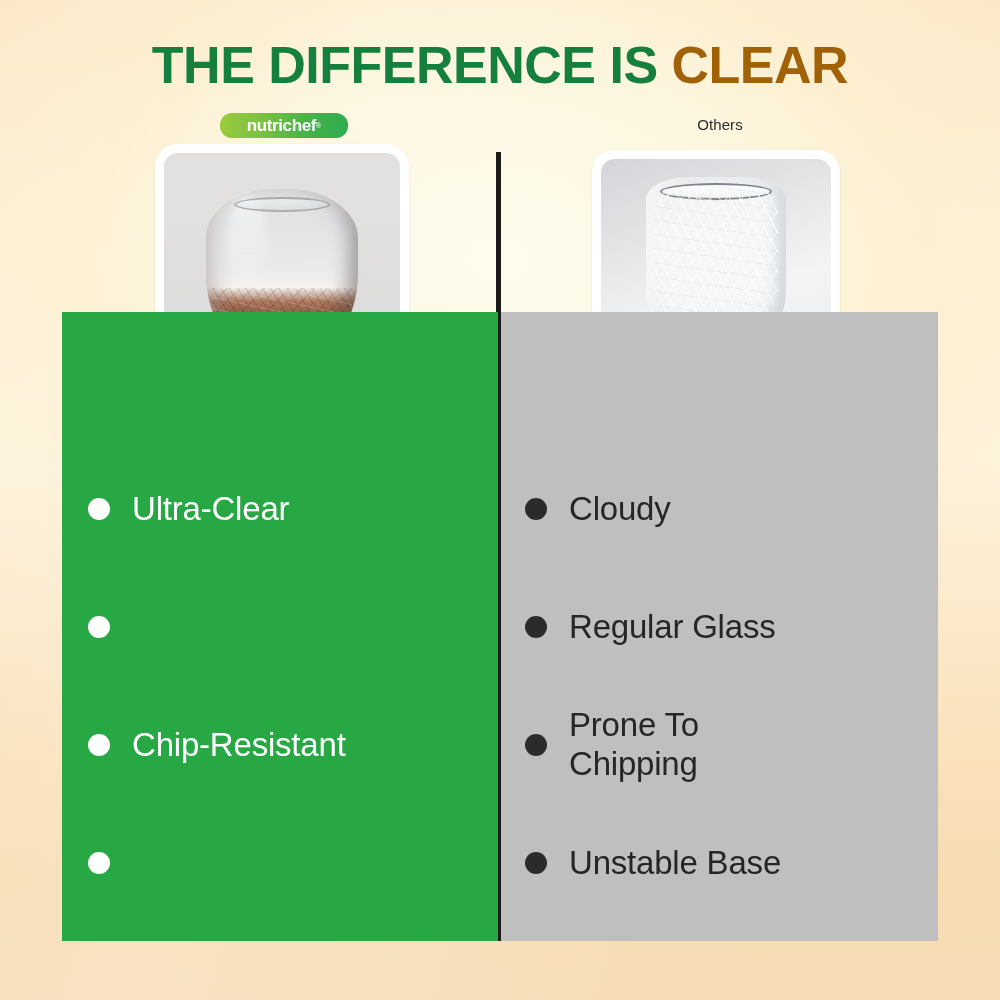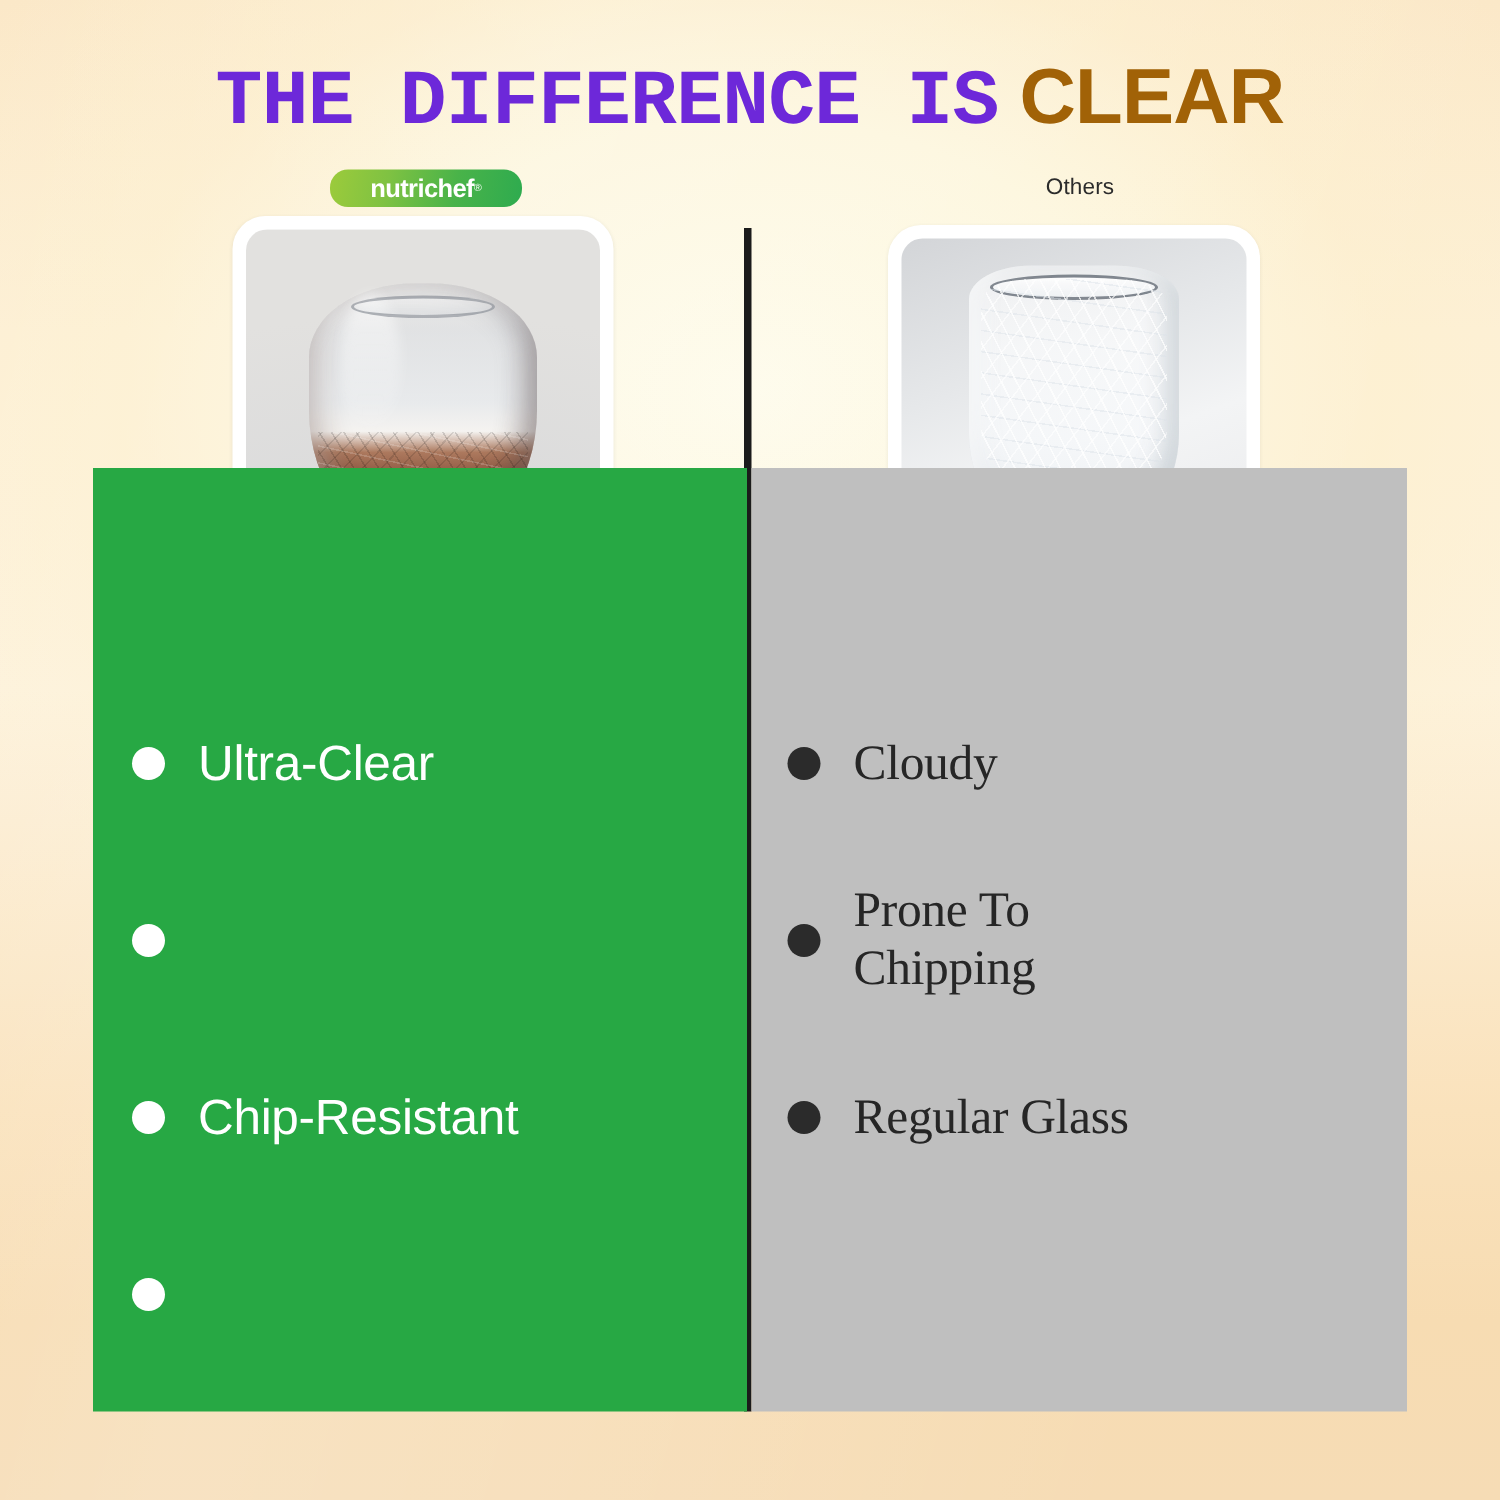--- a/index.html
+++ b/index.html
@@ -50,21 +50,21 @@
     top: 38px;
     left: 0;
     width: 1000px;
     text-align: center;
     font-size: 52px;
     font-weight: bold;
     letter-spacing: -0.5px;
     line-height: 1.05;
     white-space: nowrap;
   }
-  .title .green { color: #6d28d9; font-family: Liberation Mono, monospace; }
+  .title .green { color: #15803d; }
   .title .dark  { color: #a16207; }
 
   
   .logo-badge {
     position: absolute;
     top: 113px;
     left: 220px;
     width: 128px;
     height: 25px;
     border-radius: 12px;
@@ -274,21 +274,21 @@
     background: radial-gradient(ellipse at center, rgba(140,148,158,0.35) 0%, rgba(140,148,158,0) 72%);
   }
 
   
   .panel {
     position: absolute;
     top: 312px;
     height: 629px;
   }
   .panel-good { left: 62px;  width: 436px; background: #27a844; }
-  .panel-bad  { left: 501px; width: 437px; background: #bfbfbf; font-family: Liberation Serif, serif; }
+  .panel-bad  { left: 501px; width: 437px; background: #bfbfbf; }
 
   .bullet-list {
     position: absolute;
     left: 0;
     right: 0;
     top: 138px;
     padding: 0 18px 0 26px;
     display: flex;
     flex-direction: column;
   }
@@ -386,24 +386,28 @@
 <div class="panel panel-bad">
   <div class="bullet-list">
 
     <div class="bullet-row">
       <span class="dot"></span>
       <span class="bullet-text">Cloudy</span>
     </div>
 
     <div class="bullet-row">
       <span class="dot"></span>
+      <span class="bullet-text">Regular Glass</span>
+    </div>
+
+    <div class="bullet-row">
+      <span class="dot"></span>
       <span class="bullet-text">Prone To
 Chipping</span>
     </div>
 
     <div class="bullet-row">
       <span class="dot"></span>
-      <span class="bullet-text">Regular Glass</span>
-    </div>
-
+      <span class="bullet-text">Unstable Base</span>
+    </div>
 
   </div>
 </div>
 
 </body></html>

